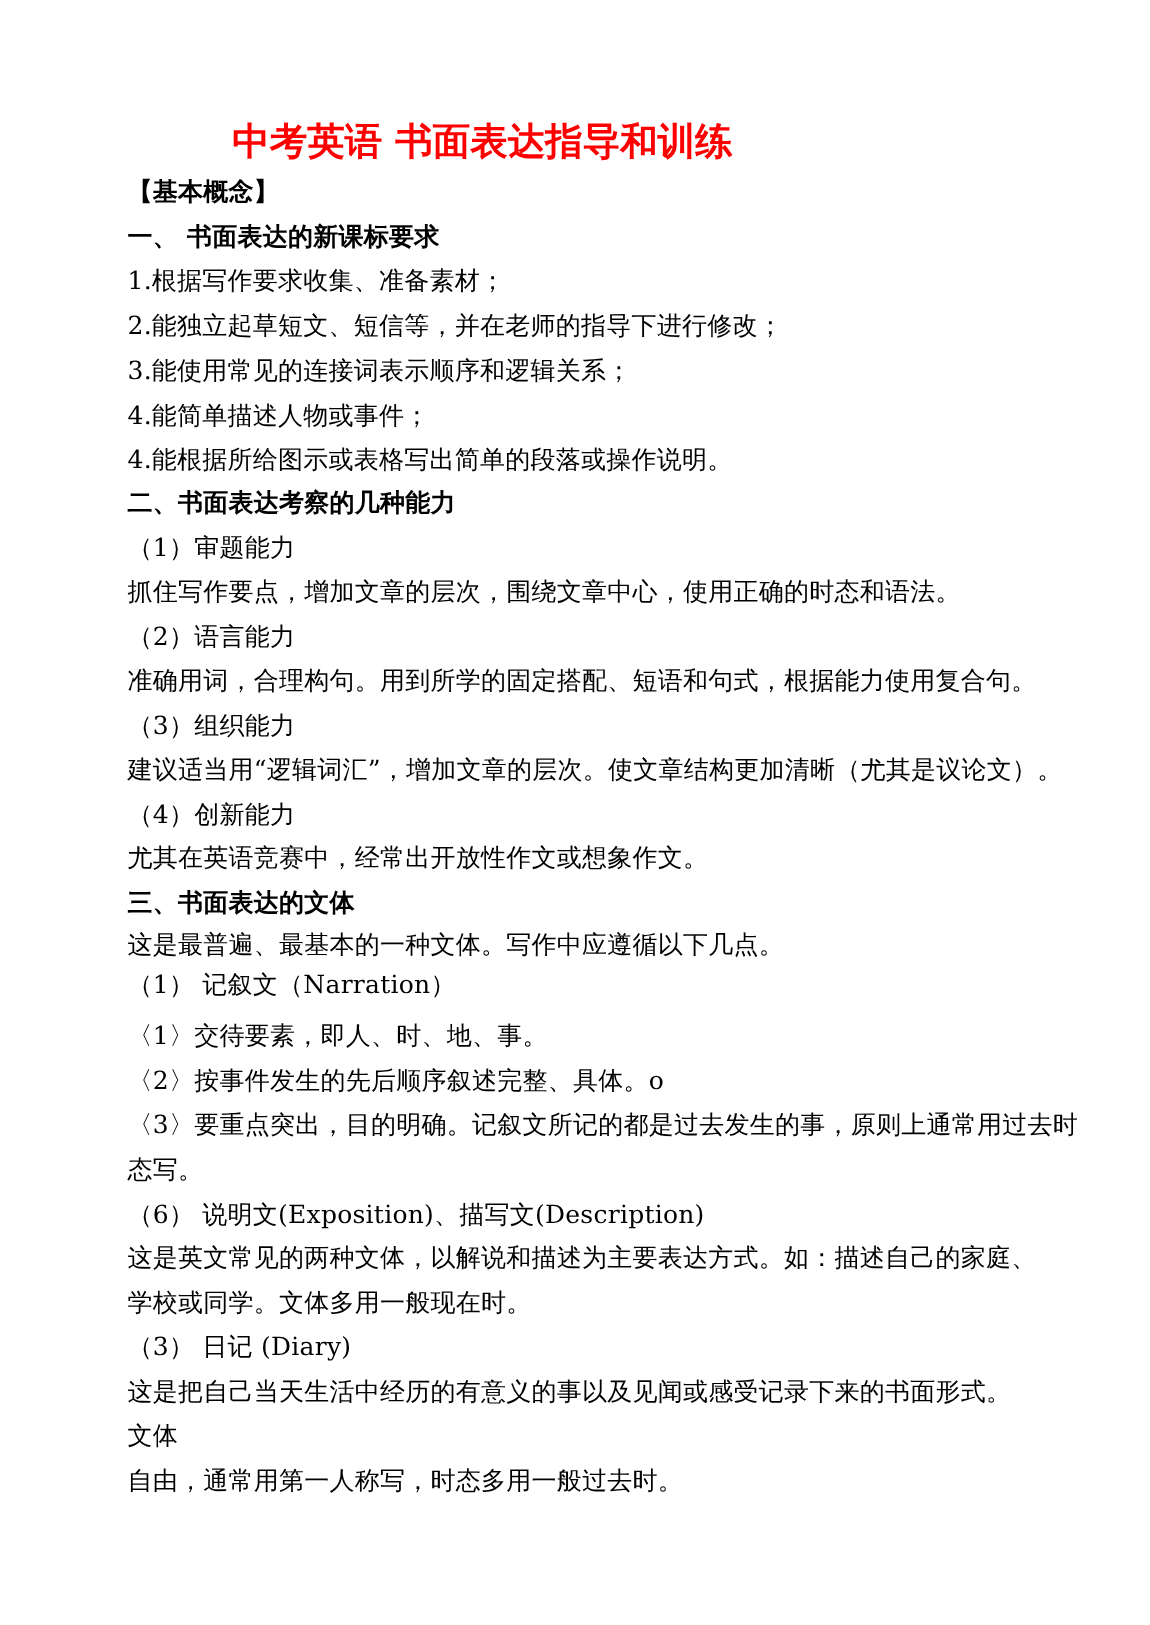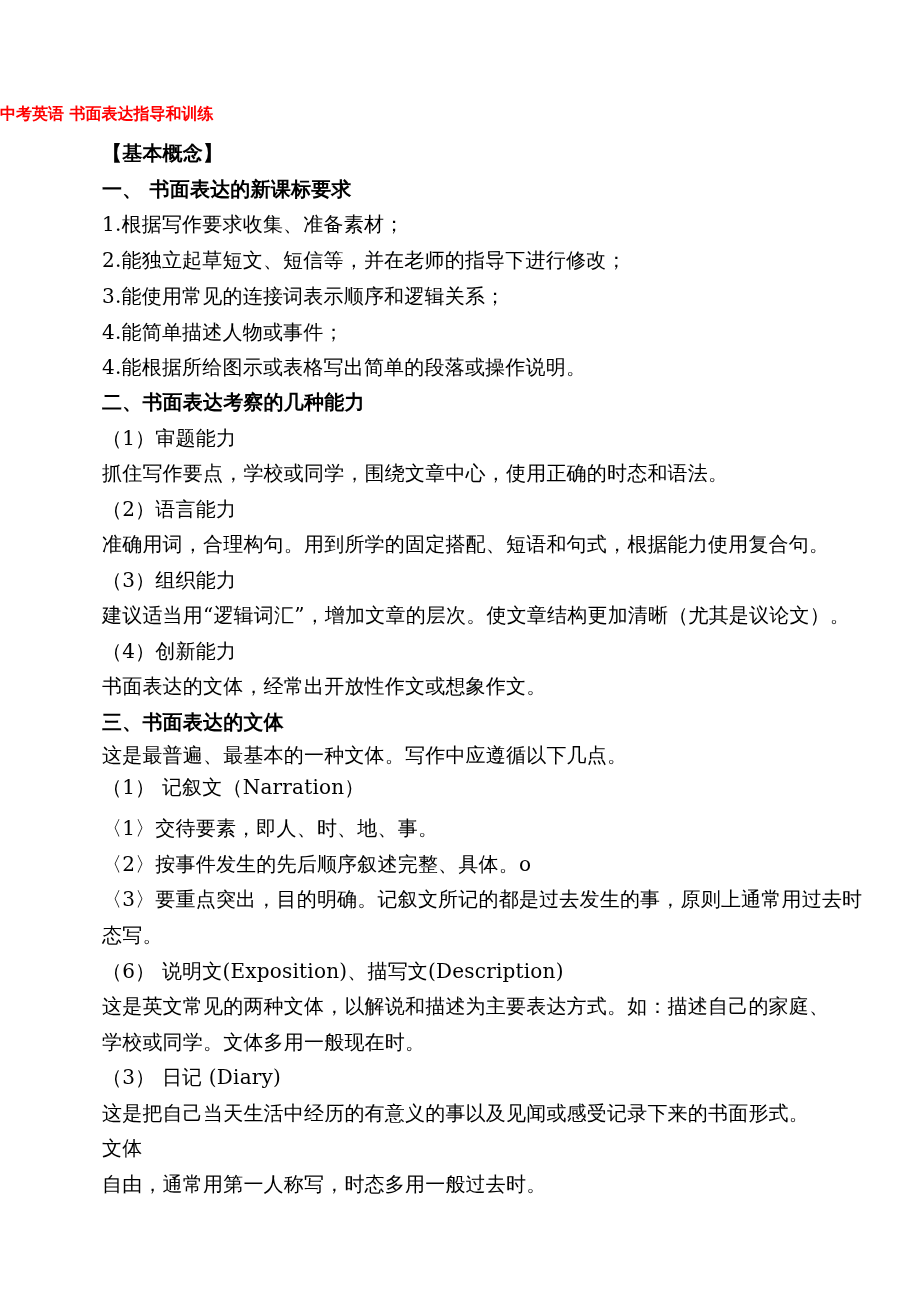--- a/index.html
+++ b/index.html
@@ -20,23 +20,23 @@
       white-space: nowrap;
       font-size: 20px;
       line-height: 20px;
       letter-spacing: 0.2px;
     }
     .title {
       position: absolute;
       left: 0;
       width: 772px;
       top: 100px;
-      text-align: left;
+      text-align: center;
       font-family: "DejaVu Sans", "Liberation Sans", sans-serif;
-      font-size: 16px;
+      font-size: 30px;
       font-weight: bold;
       line-height: 28px;
     }
     .bold {
       font-family: "DejaVu Sans", "Liberation Sans", sans-serif;
       font-weight: bold;
     }
   </style>
 </head>
 <body>
@@ -49,27 +49,27 @@
 
   <div class="line bold" style="left:102px; top:179px;text-align:right;">一、  书面表达的新课标要求</div>
   <div class="line" style="left:102px; top:214px;">1.根据写作要求收集、准备素材；</div>
   <div class="line" style="left:102px; top:250px;">2.能独立起草短文、短信等，并在老师的指导下进行修改；</div>
   <div class="line" style="left:102px; top:286px;">3.能使用常见的连接词表示顺序和逻辑关系；</div>
   <div class="line" style="left:102px; top:322px;">4.能简单描述人物或事件；</div>
   <div class="line" style="left:102px; top:357px;">4.能根据所给图示或表格写出简单的段落或操作说明。</div>
 
   <div class="line bold" style="left:102px; top:392px;">二、书面表达考察的几种能力</div>
   <div class="line" style="left:102px; top:428px;">（1）审题能力</div>
-  <div class="line" style="left:102px; top:463px;">抓住写作要点，学校或同学，围绕文章中心，使用正确的时态和语法。</div>
+  <div class="line" style="left:102px; top:463px;">抓住写作要点，增加文章的层次，围绕文章中心，使用正确的时态和语法。</div>
   <div class="line" style="left:102px; top:499px;">（2）语言能力</div>
   <div class="line" style="left:102px; top:534px;"> 准确用词，合理构句。用到所学的固定搭配、短语和句式，根据能力使用复合句。</div>
   <div class="line" style="left:102px; top:570px;">（3）组织能力</div>
   <div class="line" style="left:102px; top:605px;"> 建议适当用“逻辑词汇”，增加文章的层次。使文章结构更加清晰（尤其是议论文）。</div>
   <div class="line" style="left:102px; top:641px;">（4）创新能力</div>
-  <div class="line" style="left:102px; top:676px;">  书面表达的文体，经常出开放性作文或想象作文。</div>
+  <div class="line" style="left:102px; top:676px;">  尤其在英语竞赛中，经常出开放性作文或想象作文。</div>
 
   <div class="line bold" style="left:102px; top:712px;">三、书面表达的文体</div>
 
   <div class="line" style="left:102px; top:747px;margin-top:30px;">（1）  记叙文（Narration）</div>
   <div class="line" style="left:102px; top:745px;text-align:center;">这是最普遍、最基本的一种文体。写作中应遵循以下几点。</div>
   <div class="line" style="left:102px; top:818px;">〈1〉交待要素，即人、时、地、事。</div>
   <div class="line" style="left:102px; top:854px;">〈2〉按事件发生的先后顺序叙述完整、具体。o</div>
   <div class="line" style="left:102px; top:889px;">〈3〉要重点突出，目的明确。记叙文所记的都是过去发生的事，原则上通常用过去时</div>
   <div class="line" style="left:102px; top:925px;">态写。</div>
 

